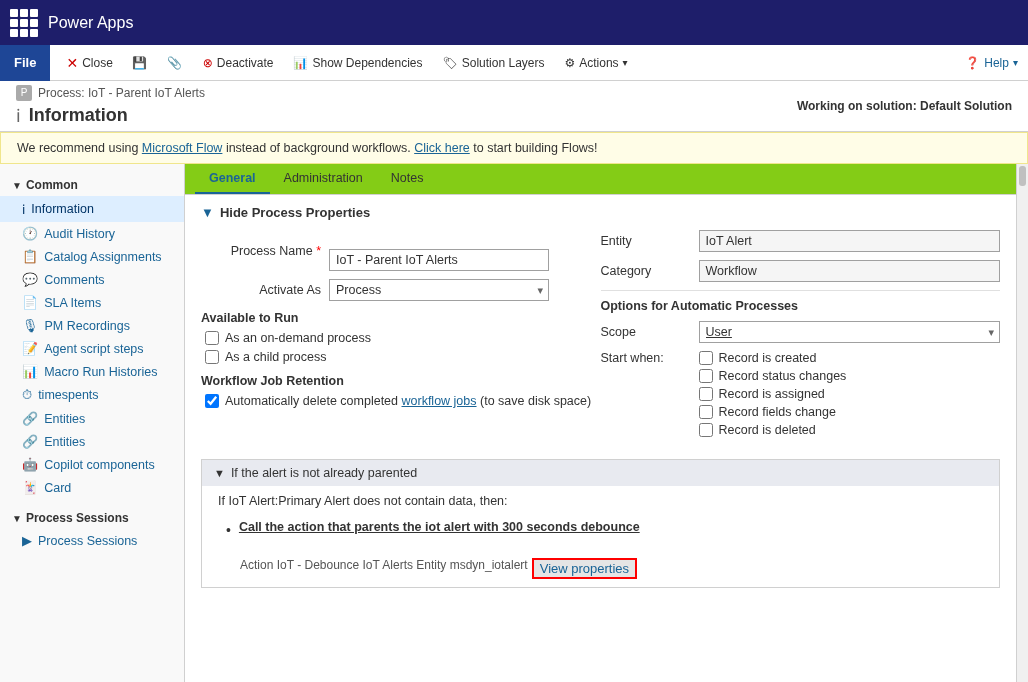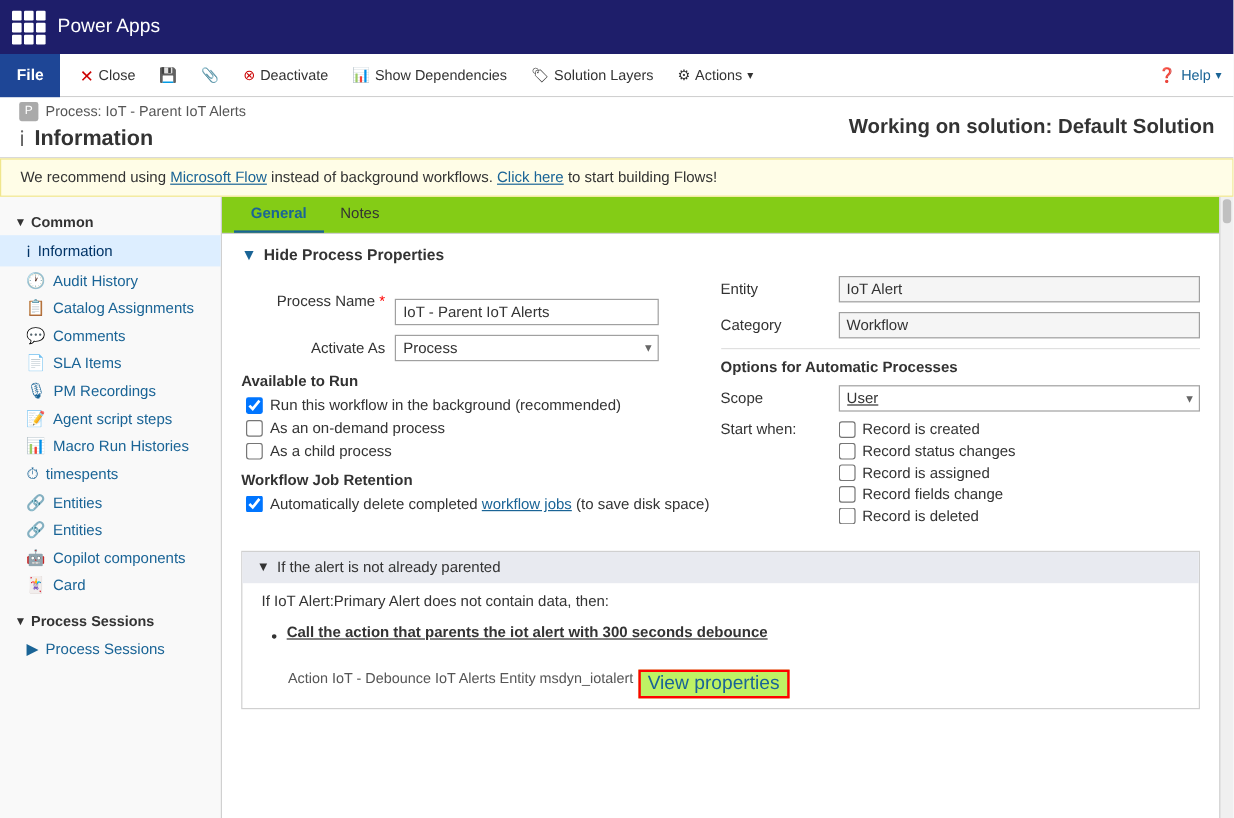--- a/index.html
+++ b/index.html
@@ -70,21 +70,21 @@
       background: white;
       border-bottom: 1px solid #d0d0d0;
       padding: 4px 16px 4px 16px;
       display: flex; align-items: flex-start; justify-content: space-between;
     }
     .breadcrumb-area {}
     .breadcrumb { font-size: 12px; color: #555; margin-bottom: 2px; display: flex; align-items: center; gap: 6px;}
     .page-title-row { display: flex; align-items: center; gap: 8px; }
     .page-title-icon { font-size: 18px; color: #666; }
     .page-title { font-size: 18px; font-weight: 600; color: #333; }
-    .working-on { font-size: 17px; font-weight: 600; color: #333; align-self: center; }
+    .working-on { font-size: 12px; font-weight: 600; color: #333; align-self: center; }
 
     
     .info-banner {
       background: #fffde7;
       border: 1px solid #f0e68c;
       padding: 8px 16px;
       font-size: 12.5px;
       color: #333;
     }
     .info-banner a { color: #1a6496; text-decoration: underline; cursor: pointer; }
@@ -298,22 +298,22 @@
       font-size: 12px; color: #555;
       padding-left: 22px;
       margin-top: 16px;
       display: flex; align-items: flex-start; gap: 4px;
     }
     .wf-view-properties {
       border: 2px solid red;
       color: #1a6496;
       cursor: pointer;
       padding: 1px 6px;
-      font-size: 16px;
-      background: #bef264;
+      font-size: 13px;
+      background: #e5e5e5;
     }
 
     
     ::-webkit-scrollbar { width: 8px; height: 8px; }
     ::-webkit-scrollbar-track { background: #f1f1f1; }
     ::-webkit-scrollbar-thumb { background: #c1c1c1; border-radius: 4px; }
 
     .divider-line { border: none; border-top: 1px solid #e0e0e0; margin: 8px 0; }
   </style>
 </head>
@@ -457,20 +457,21 @@
     <div class="sidebar-item">
       <span class="si-icon">▶</span>
       <span>Process Sessions</span>
     </div>
   </div>
 
   <div class="content-area">
 
     <div class="tabs-bar">
       <div class="tab active">General</div>
+      <div class="tab">Administration</div>
       <div class="tab">Notes</div>
     </div>
 
     <div class="form-area">
 
       <div class="section-header">
         <span style="color:#1a6496;">▼</span>
         <span>Hide Process Properties</span>
       </div>
 
@@ -487,24 +488,20 @@
             <div class="form-label">Activate As</div>
             <div class="form-select-wrapper">
               <select>
                 <option>Process</option>
               </select>
             </div>
           </div>
 
           <div class="available-section">
             <div class="available-label">Available to Run</div>
-            <div class="checkbox-row">
-              <input type="checkbox" checked="" id="cb1" style="">
-              <label for="cb1"><span>Run this workflow in the background (recommended)</span></label>
-            </div>
             <div class="checkbox-row">
               <input type="checkbox" id="cb2" style="">
               <label for="cb2">As an on-demand process</label>
             </div>
             <div class="checkbox-row">
               <input type="checkbox" id="cb3" style="">
               <label for="cb3">As a child process</label>
             </div>
           </div>
 

